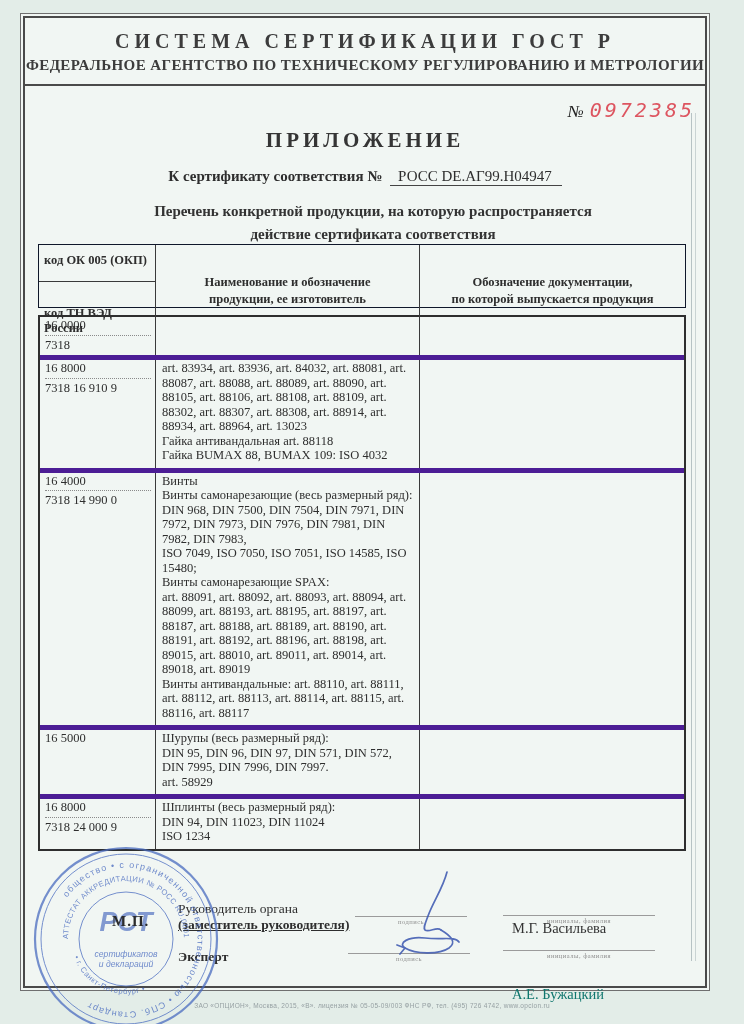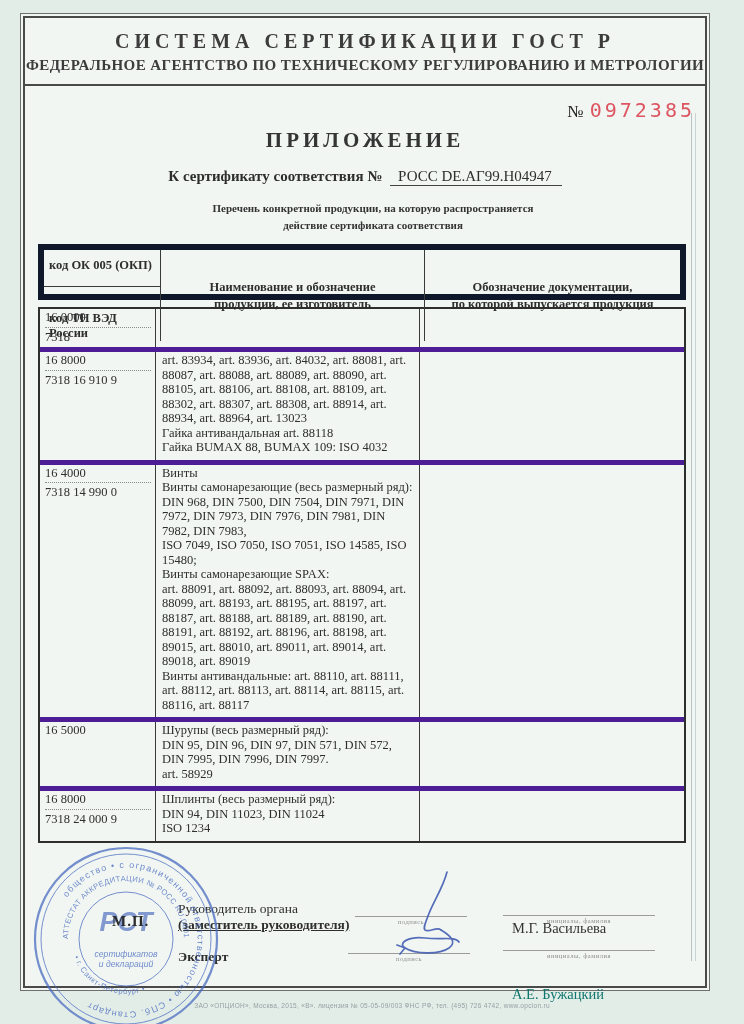--- a/index.html
+++ b/index.html
@@ -21,43 +21,43 @@
 
   
   .header-sec {
     position:absolute; left:0; right:0; top:0; height:66px;
     border-bottom:2px solid #4a4a4a; text-align:center;
   }
   .title { margin-top:12px; font-size:20px; font-weight:bold; letter-spacing:5px; color:#3c3c3c; }
   .subtitle { margin-top:4px; font-size:15px; font-weight:bold; letter-spacing:0.4px; color:#3c3c3c; }
 
   
-  .number-line { position:absolute; top:80px; right:10px; white-space:nowrap; }
+  .number-line { position:absolute; top:80px; right:10px; white-space:nowrap;font-style:italic; }
   .number-line .num-sign { font-size:17px; color:#222; margin-right:6px; }
   .number-line .num-digits {
     font-family:"DejaVu Sans Mono", monospace; font-size:20px; letter-spacing:3px; color:#dd5560;
   }
 
   .appendix-title {
     position:absolute; top:110px; left:0; right:0; text-align:center;
     font-size:21px; font-weight:bold; letter-spacing:4px; color:#353535;
   }
   .cert-line { position:absolute; top:150px; left:0; right:0; text-align:center; font-size:15px; }
   .cert-line .lbl { font-weight:bold; }
   .cert-line .cert-no { border-bottom:1px solid #444; padding:0 10px 1px 8px; margin-left:4px; }
   .desc {
     position:absolute; top:182px; left:16px; right:0; text-align:center;
-    font-size:11px; font-weight:bold; line-height:1.5; color:#333;
+    font-size:15px; font-weight:bold; line-height:1.5; color:#333;
   }
 
   
   .tbl { position:absolute; left:13px; top:226px; width:648px; }
   .thead {
-    display:grid; grid-template-columns:117px 264px 1fr; height:56px;
-    border:6px solid #0f172a; box-sizing:border-box; font-weight:bold; font-size:12.5px;
+    display:grid; grid-template-columns:117px 264px 1fr; height:64px;
+    border:1px solid #0f172a; box-sizing:border-box; font-weight:bold; font-size:12.5px;
   }
   .h1 { border-right:1px solid #3a3a3a; display:flex; flex-direction:column; }
   .h1-top { height:37px; box-sizing:border-box; border-bottom:1px solid #3a3a3a; padding:8px 4px 0 5px; }
   .h1-bot { flex:1; padding:5px 4px 0 5px;margin-top:19px; }
   .h2,.h3 { display:flex; align-items:center; justify-content:center; text-align:center; white-space:pre-line; line-height:1.35; }
   .h2 { border-right:1px solid #3a3a3a; }
   .tbody { margin-top:7px; border:2px solid #2e2e2e; }
   .trow { display:grid; grid-template-columns:116px 264px 1fr; border-top:5px solid #4c1d95; }
   .trow:first-child { border-top:none; }
   .tcell { box-sizing:border-box; font-size:12.5px; line-height:1.16; }

